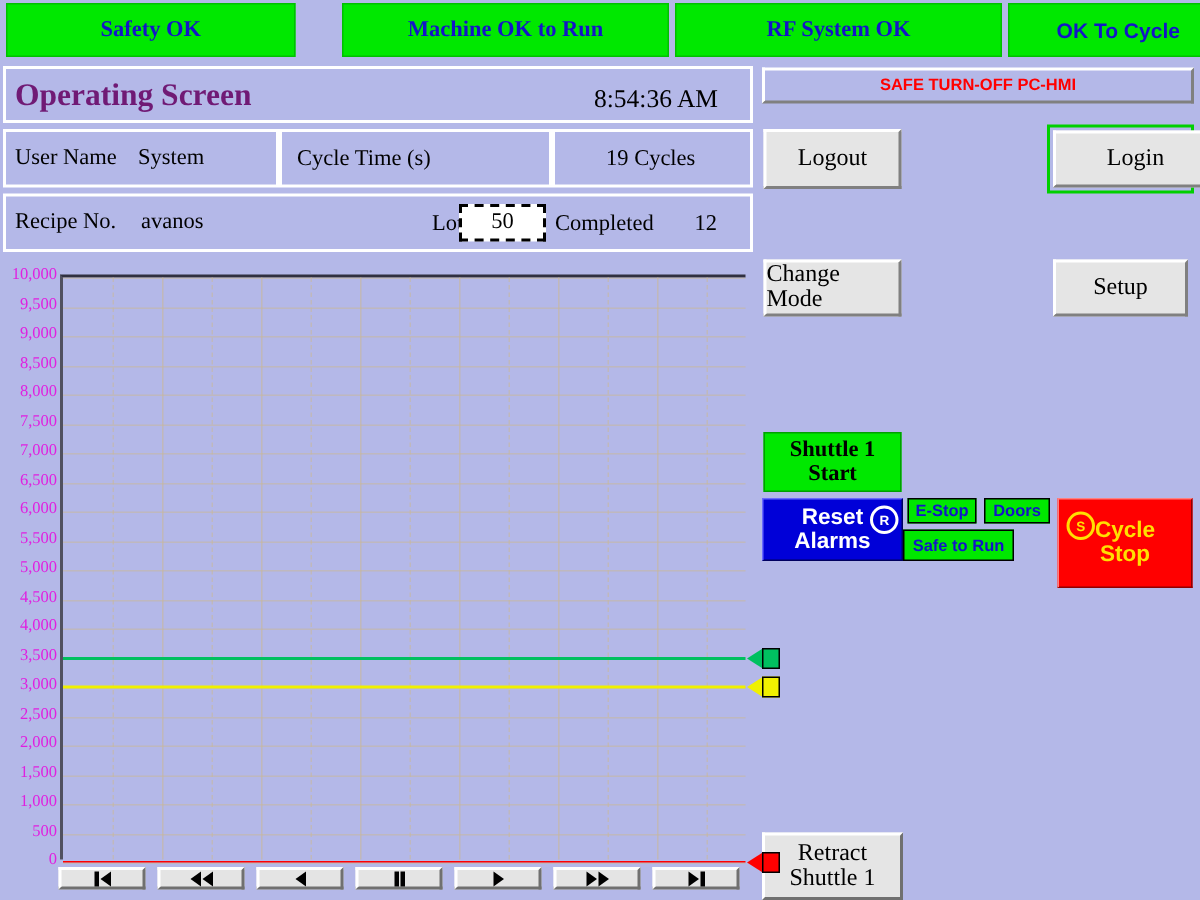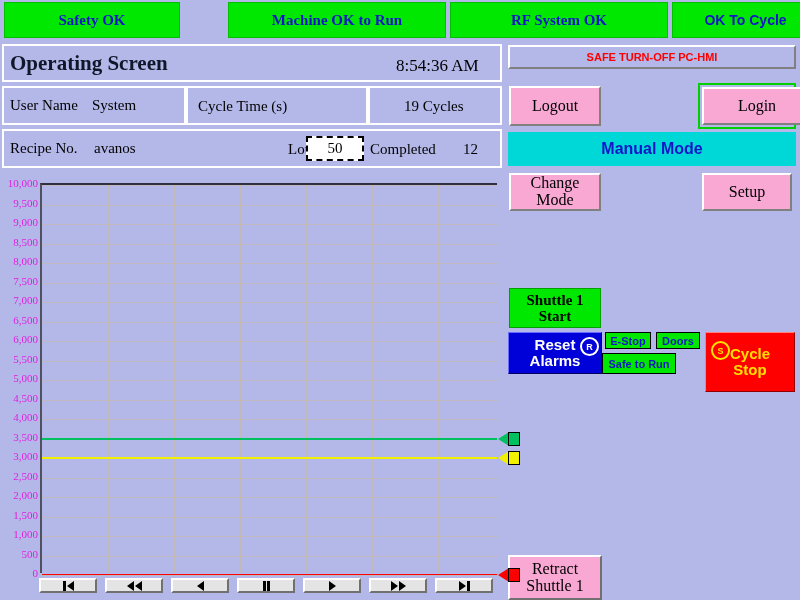--- a/index.html
+++ b/index.html
@@ -22,44 +22,44 @@
   }
   .statusbtn.sans{font-family:"Liberation Sans",sans-serif;font-size:14px;}
 
   
   .panel{
     position:absolute;background:#b4b8e8;
     border:2px solid #ffffff;box-sizing:border-box;
   }
 
   .title{
-    position:absolute;font-size:21px;font-weight:bold;color:#0f172a;
+    position:absolute;font-size:21px;font-weight:bold;color:#701a75;
   }
   .lbl{position:absolute;font-size:15px;color:#000;white-space:nowrap;}
   .lbl.big{font-size:17px;}
 
   .cyctime{
     position:absolute;font-family:"DejaVu Sans Mono",monospace;
     font-size:19px;font-weight:bold;color:#000;letter-spacing:1px;margin-top:40px;
   }
 
   .lotbox{
     position:absolute;background:#ffffff;border:2px dashed #000;
     box-sizing:border-box;display:flex;align-items:center;
     justify-content:center;font-size:15px;color:#000;
   }
 
   
   .btn3d{
     position:absolute;box-sizing:border-box;
-    background:#f9a8d4;
+    background:#e5e5e5;
     border-top:2px solid #ffffff;border-left:2px solid #ffffff;
     border-right:2px solid #808080;border-bottom:2px solid #808080;
     display:flex;align-items:center;justify-content:center;
-    font-size:16px;color:#000;text-align:center;line-height:1.05;
+    font-size:16px;color:#000;text-align:left;line-height:1.05;
   }
   .focusring{
     position:absolute;box-sizing:border-box;border:2px solid #00d000;
   }
 
   .safeoff{
     position:absolute;box-sizing:border-box;background:#b4b8e8;
     border-top:2px solid #ffffff;border-left:2px solid #ffffff;
     border-right:2px solid #808080;border-bottom:2px solid #808080;
     display:flex;align-items:center;justify-content:center;
@@ -152,21 +152,21 @@
   .tri.l{border-right:7px solid #000;}
   .tri.r{border-left:7px solid #000;}
   .bar{width:3px;height:10px;background:#000;}
 </style>
 </head>
 <body>
 
 <div id="app">
 
   <div class="statusbar">
-    <div class="statusbtn" style="left:4px;width:176px;">Safety OK</div>
+    <div class="statusbtn" style="left:4px;width:193px;">Safety OK</div>
     <div class="statusbtn" style="left:450px;width:218px;">RF System OK</div>
     <div class="statusbtn" style="left:228px;width:218px;">Machine OK to Run</div>
     <div class="statusbtn sans" style="left:672px;width:147px;">OK To Cycle</div>
   </div>
 
   <div class="panel" style="left:2px;top:44px;width:500px;height:38px;"></div>
   <div class="title" style="left:10px;top:51px;">Operating Screen</div>
   <div class="lbl big" style="left:396px;top:56px;">8:54:36 AM</div>
 
   <div class="panel" style="left:2px;top:86px;width:184px;height:39px;"></div>
@@ -188,21 +188,20 @@
   <div class="lbl" style="left:370px;top:141px;">Completed</div>
   <div class="lbl" style="left:463px;top:141px;">12</div>
 
   <div class="safeoff" style="left:508px;top:45px;width:288px;height:24px;">SAFE TURN-OFF PC-HMI</div>
 
   <div class="btn3d" style="left:509px;top:86px;width:92px;height:40px;">Logout</div>
 
   <div class="focusring" style="left:698px;top:83px;width:98px;height:46px;"></div>
   <div class="btn3d" style="left:702px;top:87px;width:110px;height:38px;">Login</div>
 
-  <div class="modebar" style="left:508px;top:132px;width:288px;height:34px;">Manual Mode</div>
 
   <div class="btn3d" style="left:509px;top:173px;width:92px;height:38px;">Change Mode</div>
   <div class="btn3d" style="left:702px;top:173px;width:90px;height:38px;">Setup</div>
 
   <div class="mbtn green" style="left:509px;top:288px;width:92px;height:40px;flex-direction:column;">
     <span>Shuttle 1</span>
     <span>Start</span>
   </div>
 
   <div class="mbtn blue" style="left:508px;top:332px;width:94px;height:42px;flex-direction:column;">

